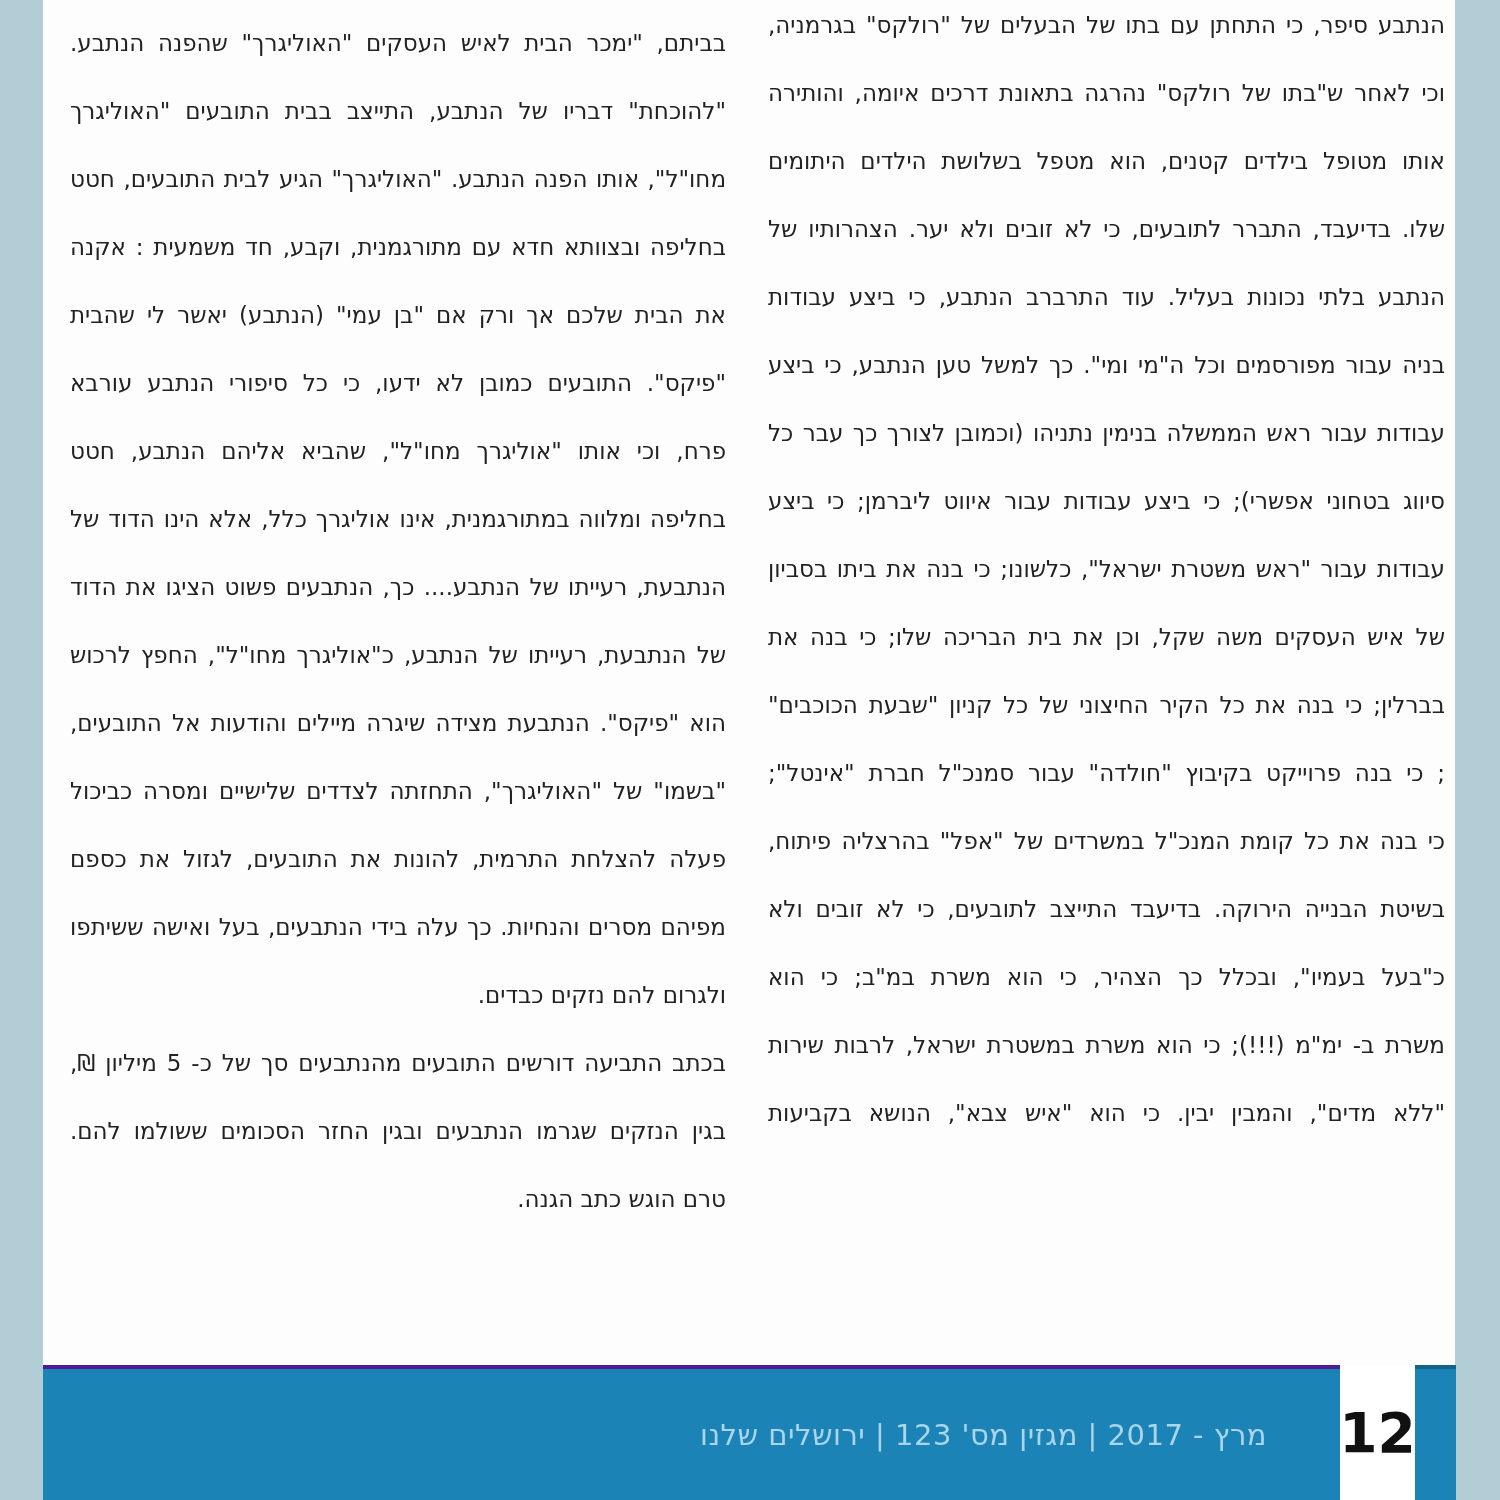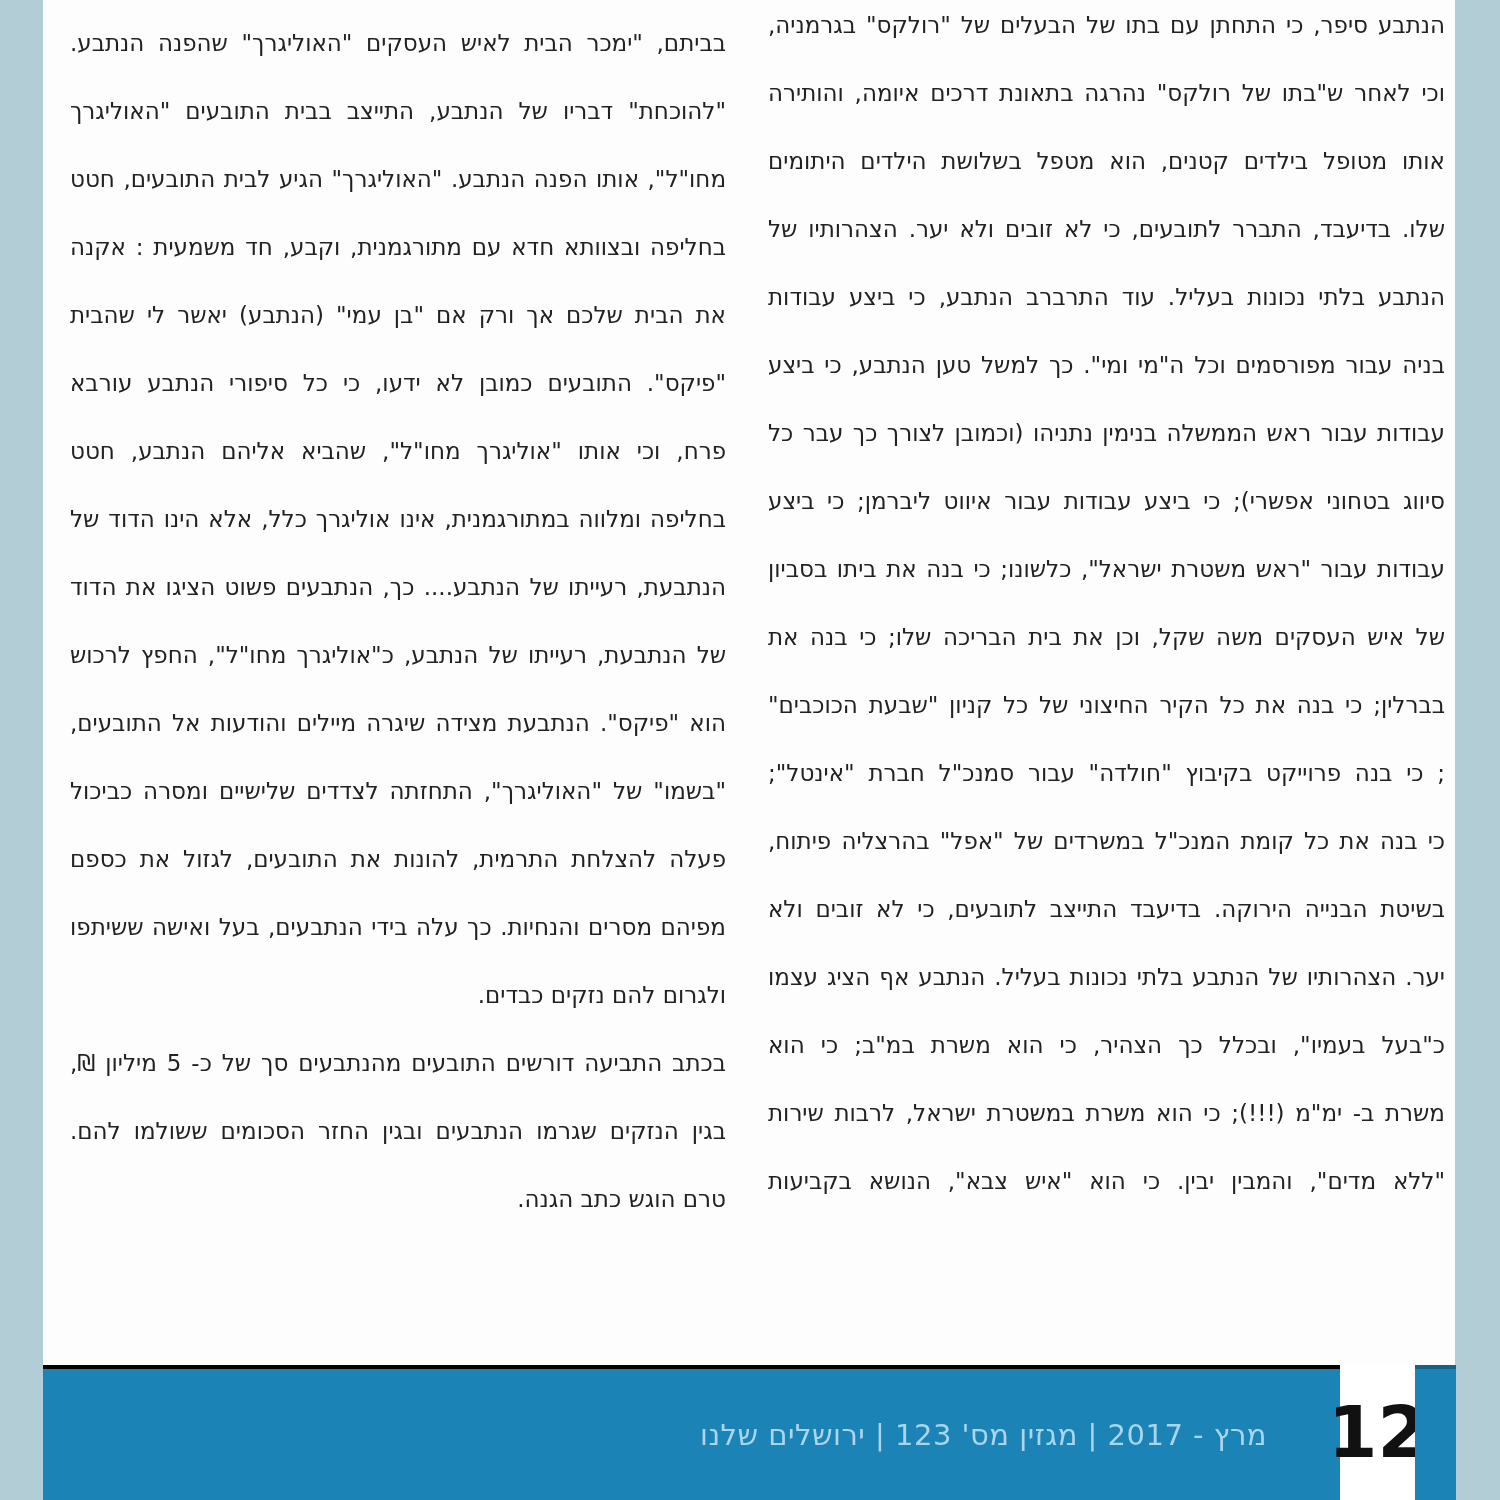--- a/index.html
+++ b/index.html
@@ -35,37 +35,37 @@
   }
   .line.end {
     text-align: center;
     text-align-last: right;
   }
 
   .footer-bar {
     position: absolute; left: 43px; top: 1365px;
     width: 1297px; height: 135px;
     background: #1b83b6;
-    border-top: 4px solid #000000;
+    border-top: 4px solid #4c1d95;
     box-sizing: border-box;
     direction: rtl;
     display: flex; align-items: center; padding-left: 16px;
   }
   .footer-text {
     margin-right: 73px;
     color: #a9d6ec;
     font-size: 29px;
     letter-spacing: 0.5px;
   }
   .page-number-box {
     position: absolute; left: 1340px; top: 1365px;
     width: 75px; height: 135px;
     background: #ffffff;
     color: #111111;
-    font-size: 71px;
+    font-size: 55px;
     font-weight: 600;
     display: flex; align-items: center; justify-content: center;
   }
   .footer-bar-end {
     position: absolute; left: 1415px; top: 1365px;
     width: 41px; height: 135px;
     background: #1b83b6;
     border-top: 4px solid #15628b;
     box-sizing: border-box;
   }
@@ -85,21 +85,20 @@
       <div class="line">הנתבע בלתי נכונות בעליל. עוד התרברב הנתבע, כי ביצע עבודות</div>
       <div class="line">בניה עבור מפורסמים וכל ה"מי ומי". כך למשל טען הנתבע, כי ביצע</div>
       <div class="line">עבודות עבור ראש הממשלה בנימין נתניהו (וכמובן לצורך כך עבר כל</div>
       <div class="line">סיווג בטחוני אפשרי); כי ביצע עבודות עבור איווט ליברמן; כי ביצע</div>
       <div class="line">עבודות עבור "ראש משטרת ישראל", כלשונו; כי בנה את ביתו בסביון</div>
       <div class="line">של איש העסקים משה שקל, וכן את בית הבריכה שלו; כי בנה את</div>
       <div class="line">בברלין; כי בנה את כל הקיר החיצוני של כל קניון "שבעת הכוכבים"</div>
       <div class="line">; כי בנה פרוייקט בקיבוץ "חולדה" עבור סמנכ"ל חברת "אינטל";</div>
       <div class="line">כי בנה את כל קומת המנכ"ל במשרדים של "אפל" בהרצליה פיתוח,</div>
       <div class="line">בשיטת הבנייה הירוקה. בדיעבד התייצב לתובעים, כי לא זובים ולא</div>
-      <div class="line">יער. הצהרותיו של הנתבע בלתי נכונות בעליל. הנתבע אף הציג עצמו</div>
       <div class="line">כ"בעל בעמיו", ובכלל כך הצהיר, כי הוא משרת במ"ב; כי הוא</div>
       <div class="line">משרת ב- ימ"מ (!!!); כי הוא משרת במשטרת ישראל, לרבות שירות</div>
       <div class="line">"ללא מדים", והמבין יבין. כי הוא "איש צבא", הנושא בקביעות</div>
     </div>
   <div class="col col-left">
       <div class="line">בביתם, "ימכר הבית לאיש העסקים "האוליגרך" שהפנה הנתבע.</div>
       <div class="line">"להוכחת" דבריו של הנתבע, התייצב בבית התובעים "האוליגרך</div>
       <div class="line">מחו"ל", אותו הפנה הנתבע. "האוליגרך" הגיע לבית התובעים, חטט</div>
       <div class="line">בחליפה ובצוותא חדא עם מתורגמנית, וקבע, חד משמעית : אקנה</div>
       <div class="line">את הבית שלכם אך ורק אם "בן עמי" (הנתבע) יאשר לי שהבית</div>

